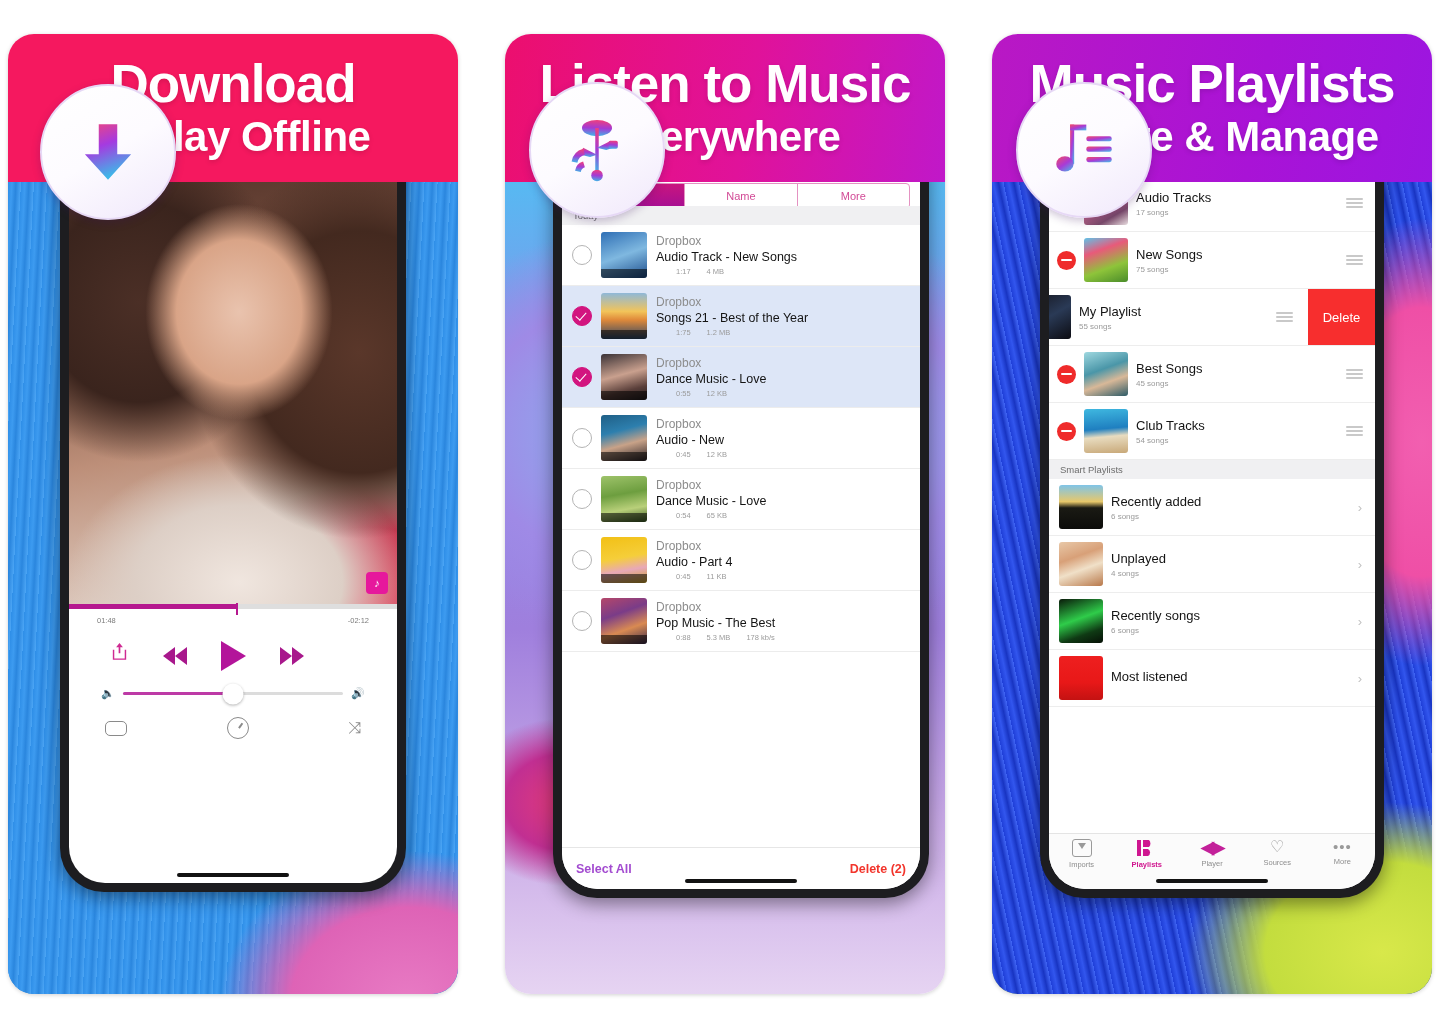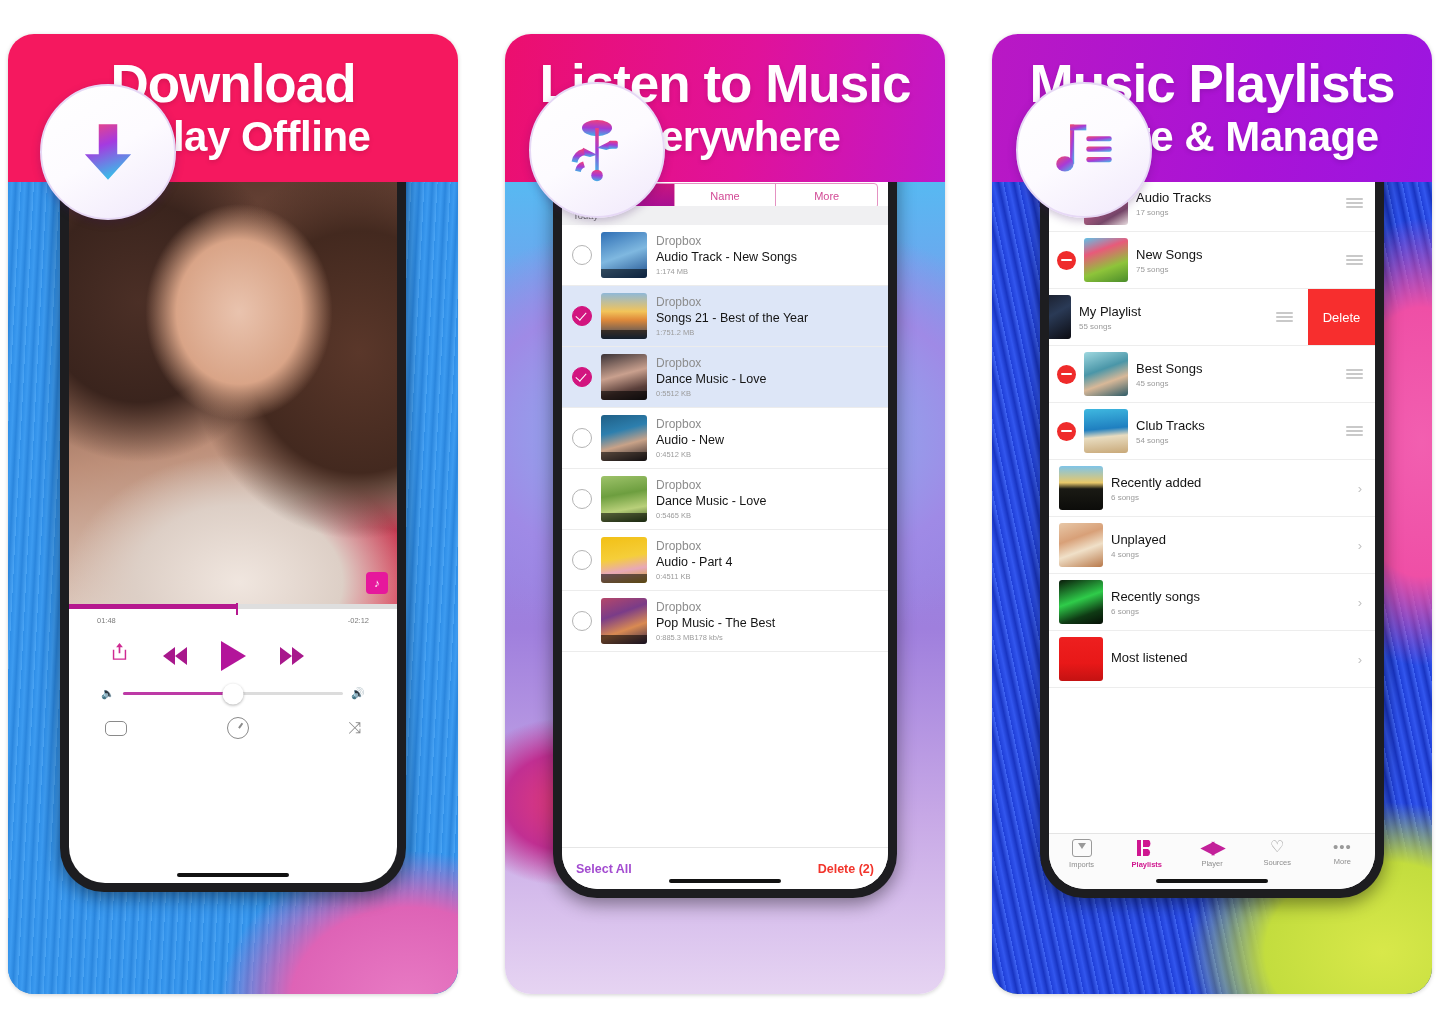--- a/index.html
+++ b/index.html
@@ -53,21 +53,21 @@
     box-shadow:0 3px 9px rgba(60,20,90,.25);
     display:flex;align-items:center;justify-content:center;}
   .p1 .badge{left:32px;top:50px;}
   .p2 .badge{left:24px;top:48px;}
   .p3 .badge{left:24px;top:48px;}
 
   
   .phone{position:absolute;z-index:5;border-radius:44px;background:#1d1d20;
     box-shadow:0 6px 18px rgba(0,0,0,.42);padding:9px;box-sizing:border-box;}
   .p1 .phone{left:52px;top:78px;width:346px;height:780px;}
-  .p2 .phone{left:48px;top:74px;width:344px;height:790px;}
+  .p2 .phone{left:48px;top:74px;width:376px;height:790px;}
   .p3 .phone{left:48px;top:74px;width:344px;height:790px;}
   .screen{position:relative;width:100%;height:100%;border-radius:36px;overflow:hidden;background:#fff;}
   .notch{position:absolute;top:0;left:50%;transform:translateX(-50%);width:140px;height:21px;background:#1d1d20;border-radius:0 0 14px 14px;z-index:20;}
   .notch:after{content:"";position:absolute;right:26px;top:8px;width:6px;height:6px;border-radius:50%;background:#33333a;}
   .statusbar{position:relative;height:22px;display:flex;align-items:center;justify-content:flex-end;padding-right:14px;gap:4px;background:transparent;z-index:15;}
   .sig{display:flex;align-items:flex-end;gap:1px;}
   .sig i{display:block;width:2px;background:#222;border-radius:1px;}
   .sig i:nth-child(1){height:3px}.sig i:nth-child(2){height:5px}.sig i:nth-child(3){height:7px}.sig i:nth-child(4){height:9px}
   .wifi{width:11px;height:8px;position:relative;}
   .wifi:before{content:"";position:absolute;left:0;top:0;width:11px;height:11px;border:2px solid #222;border-radius:50%;clip-path:polygon(0 0,100% 0,100% 45%,0 45%);}
@@ -138,21 +138,21 @@
   .irow{display:flex;align-items:center;gap:9px;padding:7px 10px;border-bottom:1px solid #ececec;background:#fff;position:relative;}
   .irow.sel{background:#dde6f7;}
   .circ{width:18px;height:18px;border-radius:50%;border:1.4px solid #b4b4b4;flex:0 0 auto;background:#fff;}
   .circ.on{background:#d2157f;border-color:#d2157f;position:relative;}
   .circ.on:after{content:"";position:absolute;left:5px;top:3px;width:5px;height:9px;border:solid #fff;border-width:0 1.8px 1.8px 0;transform:rotate(42deg);}
   .thumb{width:46px;height:46px;border-radius:3px;flex:0 0 auto;position:relative;overflow:hidden;}
   .thumb .cap{position:absolute;left:0;right:0;bottom:0;height:9px;background:rgba(0,0,0,.55);}
   .imeta{flex:1;min-width:0;}
   .imeta .src{font-size:12px;color:#8c8c8c;}
   .imeta .nm{font-size:12.5px;color:#141414;margin-top:2px;white-space:nowrap;overflow:hidden;text-overflow:ellipsis;}
-  .imeta .sub{display:flex;font-size:7.5px;color:#9b9b9b;margin-top:3px;}
+  .imeta .sub{display:flex;gap:16px;font-size:7.5px;color:#9b9b9b;margin-top:3px;margin-left:20px;}
   .bottombar2{position:absolute;left:0;right:0;bottom:0;height:42px;background:#fff;border-top:1px solid #e6e6e6;display:flex;align-items:center;justify-content:space-between;padding:0 14px;box-sizing:border-box;}
   .bottombar2 .sa{font-size:12.5px;color:#a34bd0;font-weight:bold;}
   .bottombar2 .dl{font-size:12.5px;color:#f2352c;font-weight:bold;}
   .listwrap2{position:absolute;top:89px;left:0;right:0;bottom:42px;overflow:hidden;}
 
   
   .navbar3{height:36px;background:#fafafa;display:flex;align-items:center;justify-content:center;position:relative;border-bottom:1px solid #e8e8e8;}
   .navbar3 .ttl{font-size:13.5px;font-weight:bold;color:#1a1a1a;}
   .navbar3 .done{position:absolute;right:12px;font-size:12.5px;color:#e8344a;}
   .listwrap3{position:absolute;top:58px;left:0;right:0;bottom:56px;overflow:hidden;background:#fff;}
@@ -578,20 +578,21 @@
               <span class="nm" style="display:block">Club Tracks</span>
               <span class="sub" style="display:block">54 songs</span>
             </span>
             <span class="grip">
                 <i></i>
                 <i></i>
                 <i></i>
               </span>
           </div>
 
+          <div class="sectionhdr">Smart Playlists</div>
 
           <div class="prow3" style="padding-left:10px">
             <span class="th3" style="background:linear-gradient(180deg,#7fc4e8 0%,#e8c86a 38%,#1a1a14 52%,#0c0c0a 100%)"></span>
             <span class="pmeta">
               <span class="nm" style="display:block">Recently added</span>
               <span class="sub" style="display:block">6 songs</span>
             </span>
             <span class="chev">›</span>
           </div>
 

